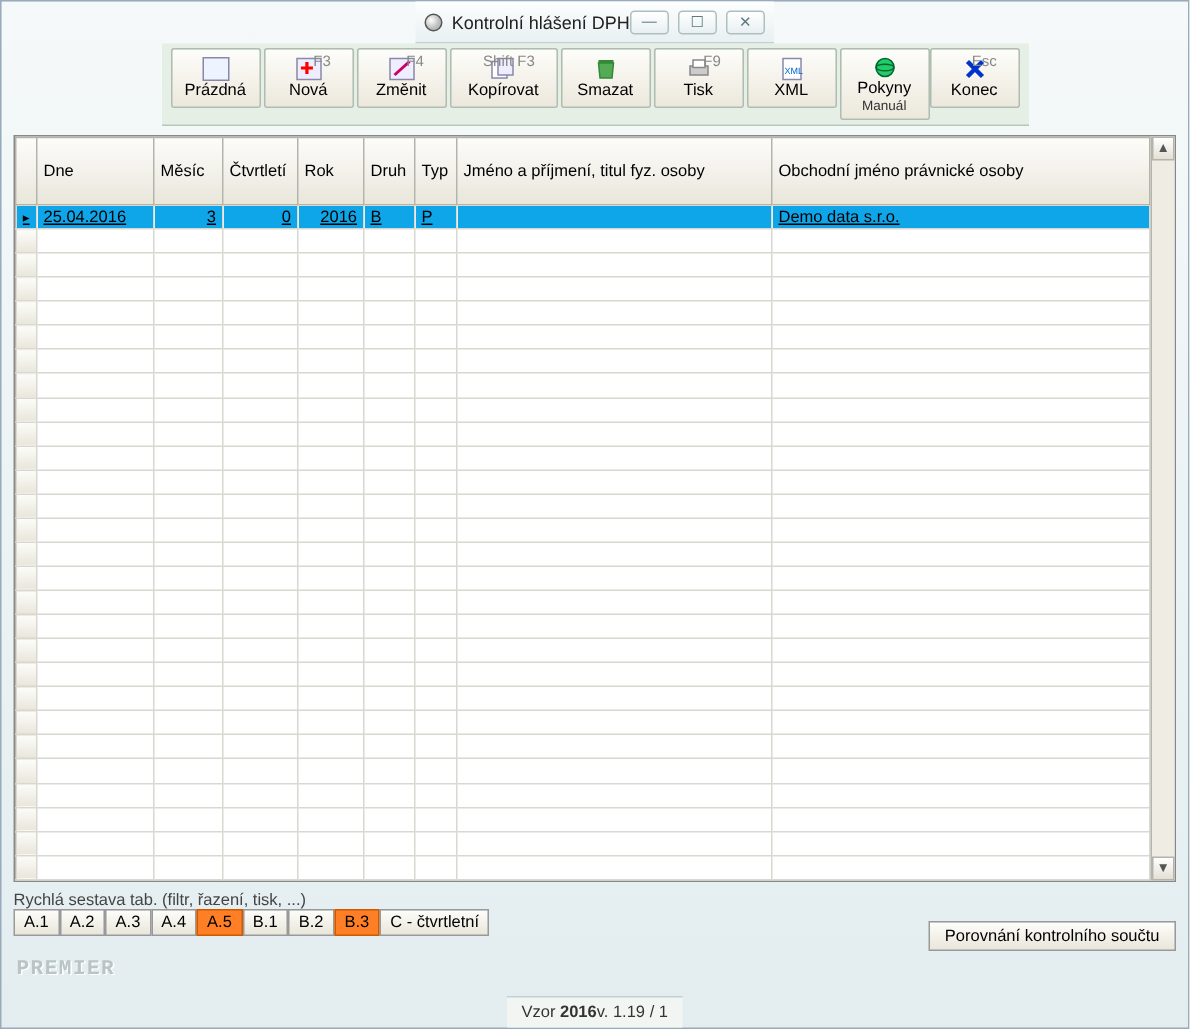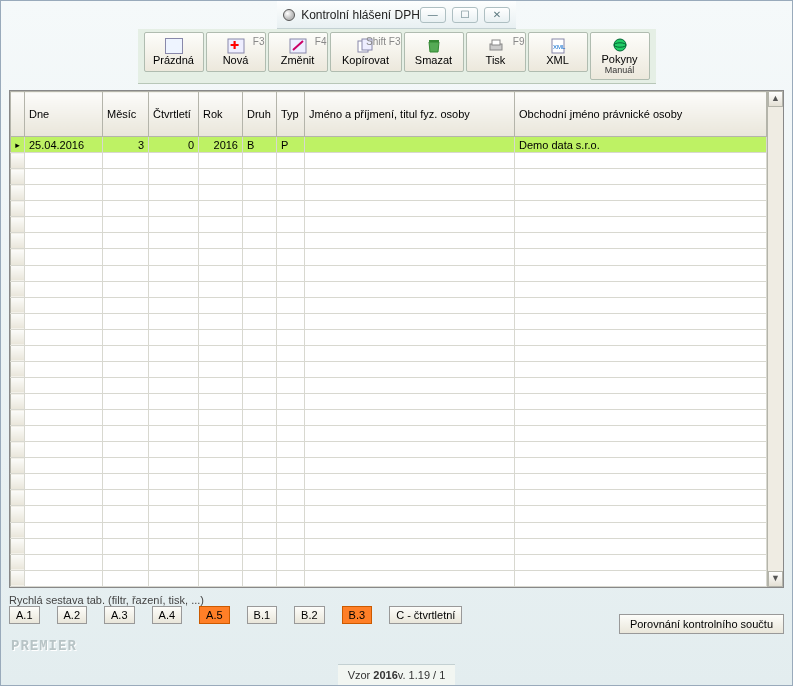--- a/index.html
+++ b/index.html
@@ -65,21 +65,21 @@
     align-items: center;
     justify-content: center;
     padding: 2px 4px;
     cursor: pointer;
     position: relative;
   }
   .tbtn.manual { height: 48px; }
   .tbtn .icon { height: 16px; display:flex; align-items:center; justify-content:center; }
   .tbtn .lbl { font-size: 11px; color: #000; }
   .tbtn .shortcut {
-    position: absolute; top: 3px; right: 0;
+    position: absolute; top: 3px; right: 14px;
     font-size: 10px; color: #888;
   }
   .tbtn .manual-lbl { font-size: 9px; color:#333; margin-top:0; }
   .content {
     flex: 1;
     padding: 6px 8px 4px 8px;
     display: flex;
     flex-direction: column;
     min-height: 0;
   }
@@ -113,39 +113,39 @@
   }
   .grid td {
     border-right: 1px solid #d8d8d0;
     border-bottom: 1px solid #d8d8d0;
     padding: 1px 4px;
     height: 16px;
     font-size: 11px;
     overflow: hidden;
     white-space: nowrap;
   }
-  .grid tr.sel td { background: #bef264; }
+  .grid tr.sel td { background: #0ea5e9; text-decoration: underline; }
   .grid tr.sel .rowhdr::before {
     content: "▸"; color:#000; font-size:9px; display:block; text-align:center;
   }
   .rnum { text-align: right; }
   .vscroll {
     width: 16px;
     background: #efece3;
     border-left: 1px solid #b4b4aa;
     display: flex; flex-direction: column; justify-content: space-between;
   }
   .sbtn {
     height: 16px; background: linear-gradient(#fff,#e4e0d4);
     border: 1px solid #b4b4aa; font-size:9px; text-align:center; cursor:pointer;
     line-height:13px; color:#555;
   }
   .belowgrid { padding: 6px 0 2px 0; display:flex; justify-content:space-between; align-items:flex-start; }
   .quick-label { color:#444; margin-bottom:0; }
-  .tabbtns { display:flex; gap:17px; }
+  .tabbtns { display:flex; gap:0; }
   .tabbtn {
     border: 1px solid #999;
     background: linear-gradient(#fdfdfa,#e9e6da);
     padding: 2px 6px;
     font-size: 11px;
     cursor: pointer;
     color:#000;
   }
   .tabbtn.orange { background: #ff7f27; color:#000; border-color:#cc5a00; }
   .cmpbtn {
@@ -262,20 +262,32 @@
       </div>
       <div class="tbtn manual">
         <span class="icon">
           <svg width="16" height="16">
               <circle cx="8" cy="8" r="6" fill="#2c6" stroke="#063"></circle>
               <ellipse cx="8" cy="8" rx="6" ry="2.2" fill="none" stroke="#063"></ellipse>
             </svg>
         </span>
         <span class="lbl">Pokyny</span>
         <span class="manual-lbl">Manuál</span>
+      </div>
+    </div>
+    <div class="tbtn-group">
+      <div class="tbtn">
+        <span class="shortcut">Esc</span>
+        <span class="icon">
+          <svg width="14" height="14">
+              <line x1="2" y1="2" x2="12" y2="12" stroke="#03c" stroke-width="3"></line>
+              <line x1="12" y1="2" x2="2" y2="12" stroke="#03c" stroke-width="3"></line>
+            </svg>
+        </span>
+        <span class="lbl">Konec</span>
       </div>
     </div>
   </div>
 
   <div class="content">
     <div class="grid-wrap">
       <table class="grid">
         <colgroup>
           <col style="width:14px">
             <col style="width:78px">

